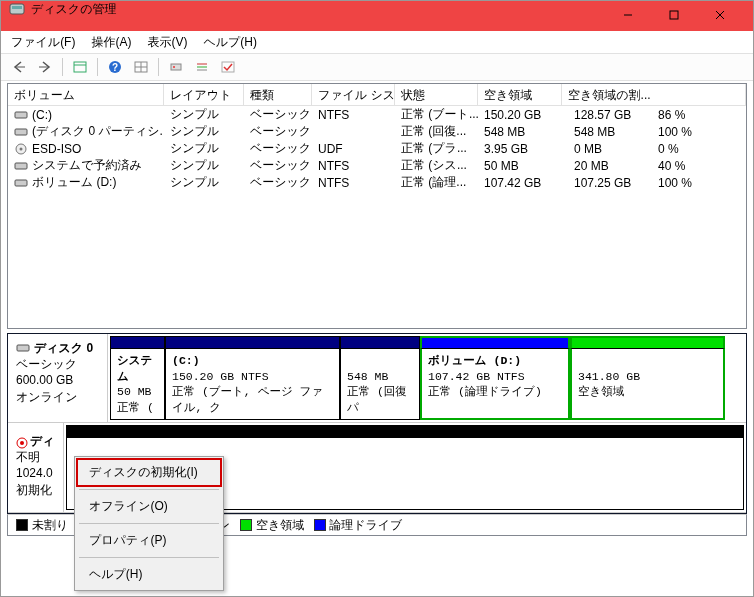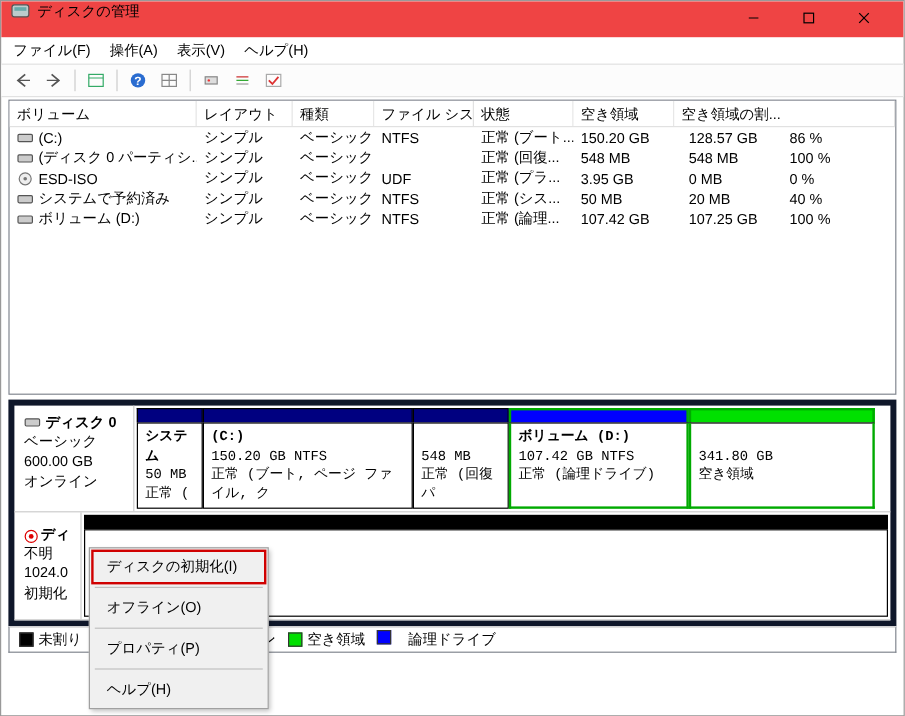--- a/index.html
+++ b/index.html
@@ -27,21 +27,21 @@
 .menubar .m { padding: 2px 8px; cursor: default; }
 .toolbar { height: 28px; border-top: 1px solid #e1e1e1; border-bottom: 1px solid #e1e1e1; display: flex; align-items: center; padding: 0 6px; gap: 2px; background: #fcfcfc; }
 .toolbar .tb { width: 24px; height: 22px; display: flex; align-items: center; justify-content: center; cursor: default; border: 1px solid transparent; }
 .toolbar .sep { width: 1px; height: 18px; background: #ccc; margin: 0 3px; }
 .listpane { border: 1px solid #828790; margin: 2px 6px 0 6px; height: 246px; background: #fff; overflow: hidden; }
 .listhead { display: flex; background: #fff; height: 22px; border-bottom: 1px solid #e1e1e1; }
 .listhead .col { border-right: 1px solid #e1e1e1; padding: 3px 6px; overflow: hidden; white-space: nowrap; background:#fff; }
 .listbody .row { display: flex; height: 17px; }
 .listbody .cell { padding: 1px 6px; overflow: hidden; white-space: nowrap; display: flex; align-items: center; gap: 4px; }
 .c0{width:156px} .c1{width:80px} .c2{width:68px} .c3{width:83px} .c4{width:83px} .c5{width:90px}.c6{width:84px}.c7{flex:1}
-.disks { margin: 4px 6px 0 6px; border: 5px solid #0f172a; background:#fff; }
+.disks { margin: 4px 6px 0 6px; border: 1px solid #0f172a; background:#fff; }
 .diskrow { display: flex; border-bottom: 1px solid #ccc; }
 .diskinfo { width: 100px; padding: 6px 8px; border-right:1px solid #ccc; line-height:1.35; }
 .diskbar { flex:1; display:flex; flex-direction:column;font-family:Liberation Mono, monospace; }
 .part { border: 1px solid #000; margin: 0; padding: 4px 6px; line-height: 1.35; overflow:hidden; font-size:11.5px;}
 .diskrow.two .diskinfo { padding-top:10px; }
 .contextmenu { position: absolute; left: 74px; top: 456px; width: 150px; background: #f0f0f0; border: 1px solid #a0a0a0; box-shadow: 2px 2px 4px rgba(0,0,0,.25); z-index: 10; padding: 2px; }
 .contextmenu .mi { padding: 5px 12px; cursor: default; white-space:nowrap; }
 .contextmenu .msep { height: 1px; background: #c0c0c0; margin: 3px 2px; }
 .mi.boxed { outline: 2px solid #d00000; outline-offset:-1px;}
 .legend { height: 22px; display: flex; align-items: center; gap: 10px; padding: 0 8px; border-top:1px solid #ccc; background:#fff; margin:0 6px; border-left:1px solid #828790; border-right:1px solid #828790;border-bottom:1px solid #828790;}
@@ -305,21 +305,21 @@
       <span></span>
     </span>
     <span style="display: flex; align-items: center; gap: 4px;">
       <span class="sw" style="background:#007000"></span>
       <span>拡張パーティション</span>
     </span>
     <span style="display: flex; align-items: center; gap: 4px;">
       <span class="sw" style="background:#00e000"></span>
       <span>空き領域</span>
     </span>
-    <span style="display: flex; gap: 14px;">
+    <span style="display: flex; align-items: center; gap: 3px;">
       <span class="sw" style="background:#0000ff"></span>
       <span>論理ドライブ</span>
     </span>
   </div>
 
 <div class="contextmenu">
   <div class="mi boxed">ディスクの初期化(I)</div>
   <div class="msep"></div>
   <div class="mi">オフライン(O)</div>
   <div class="msep"></div>

